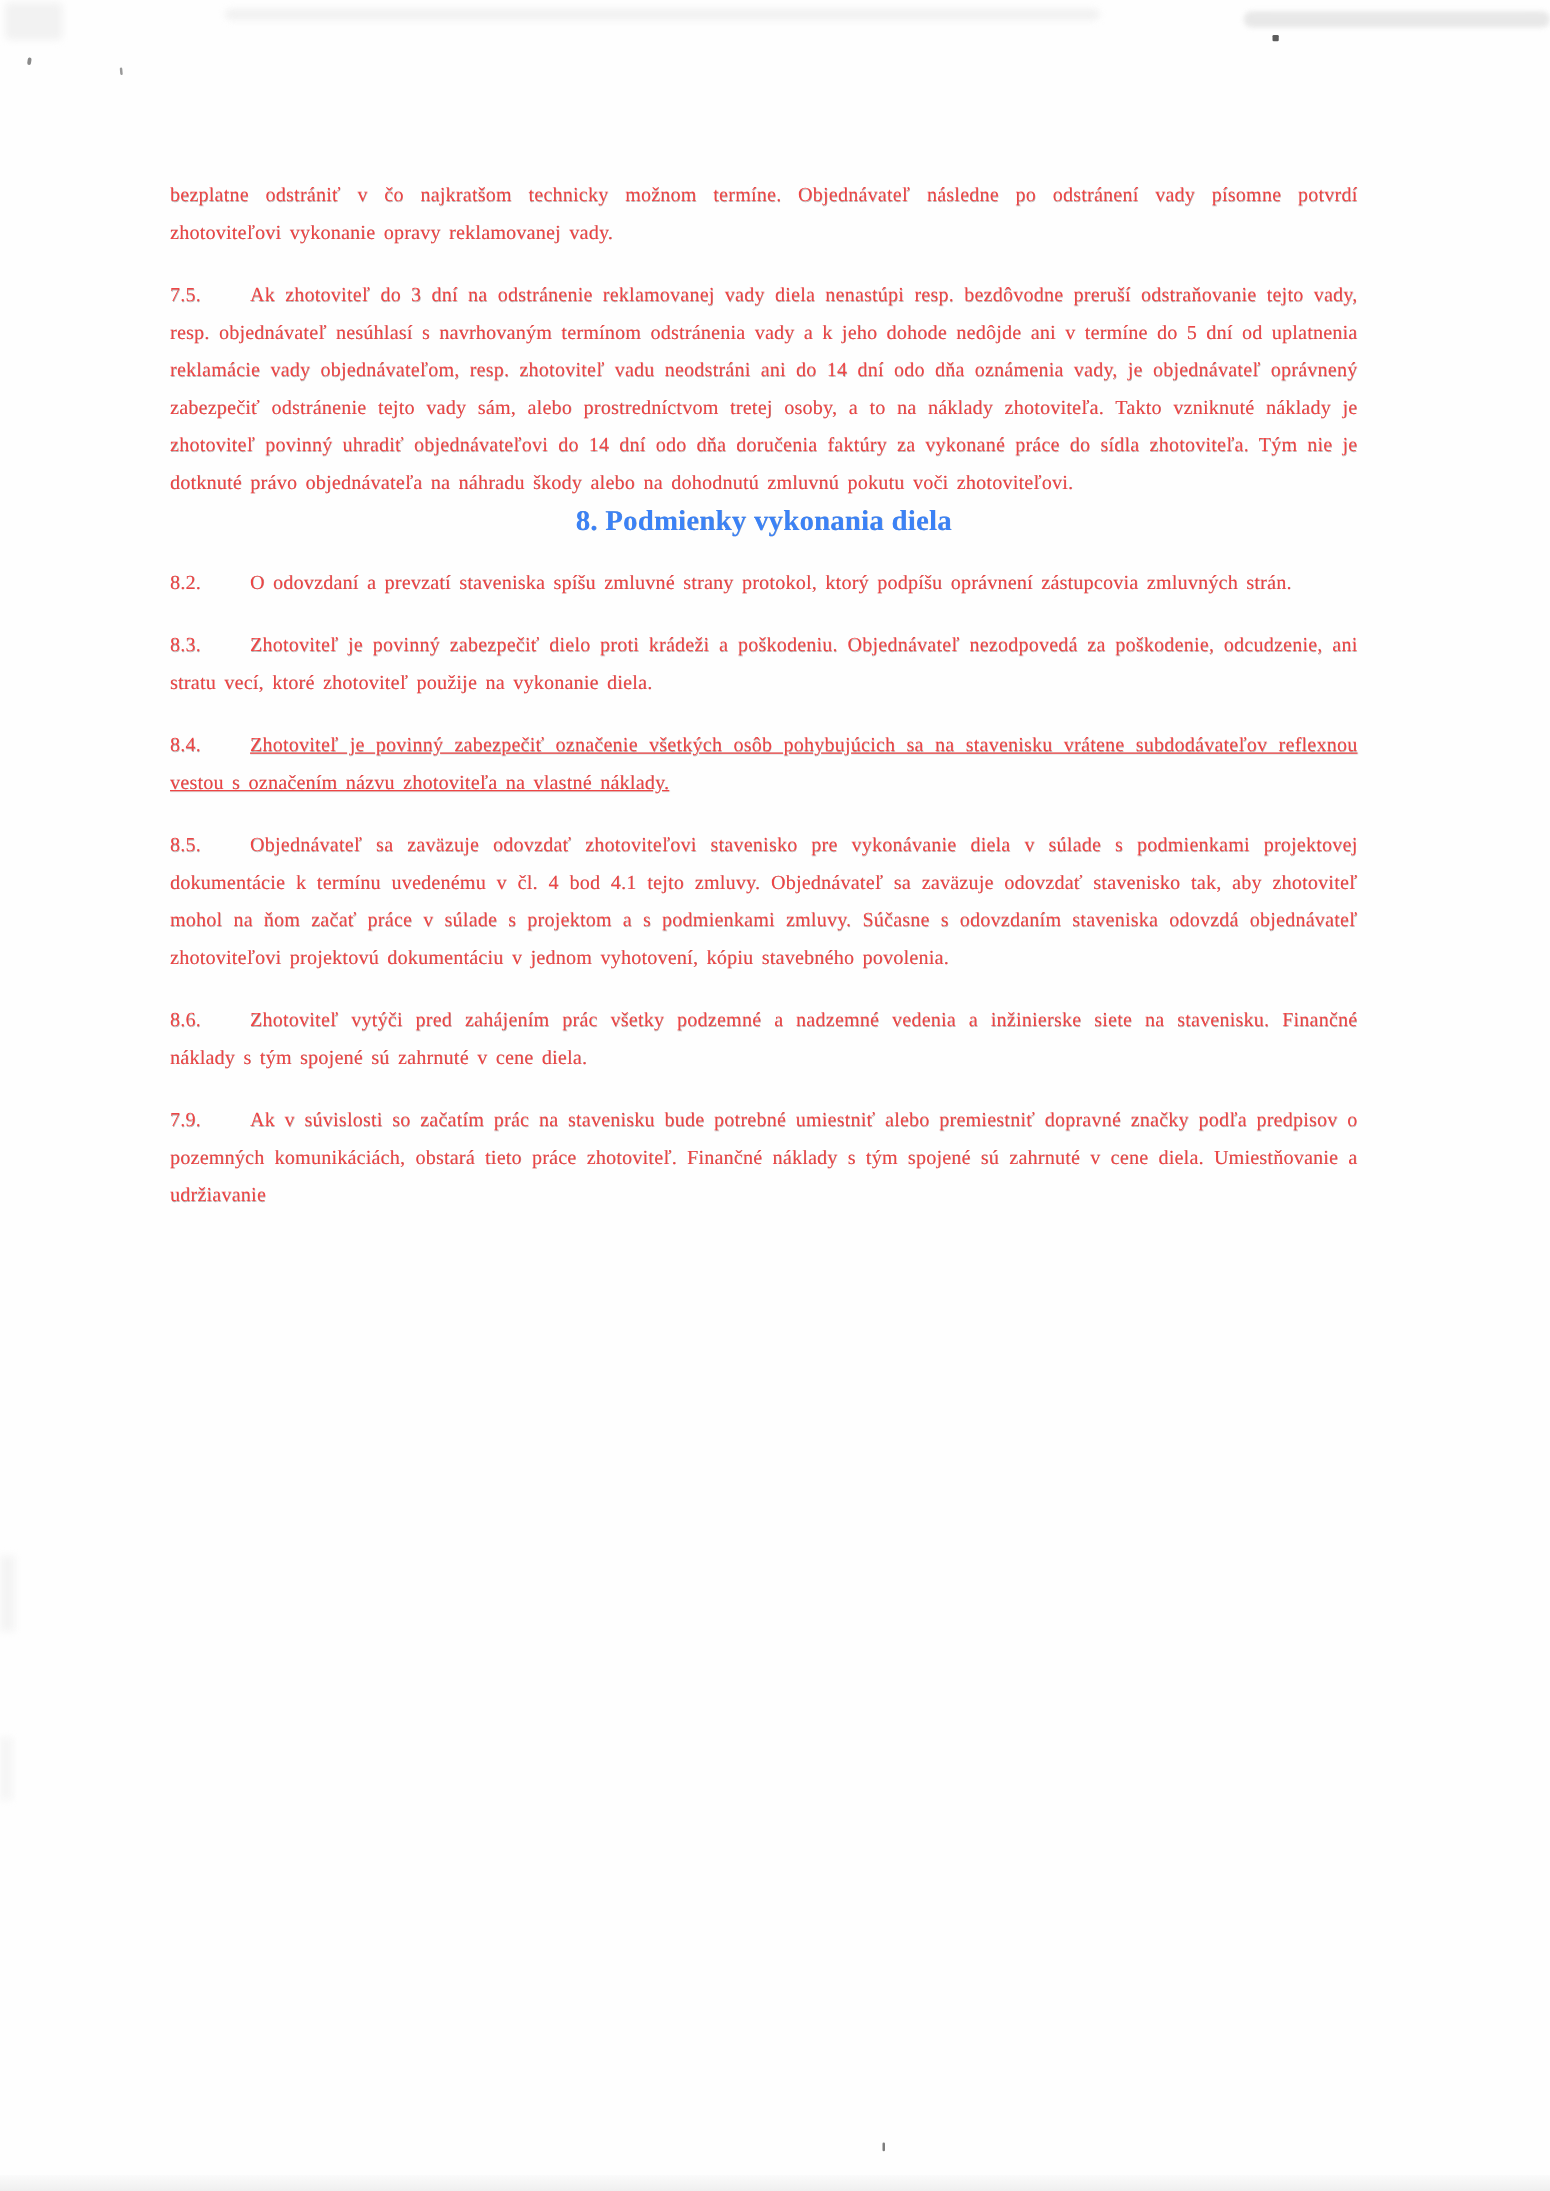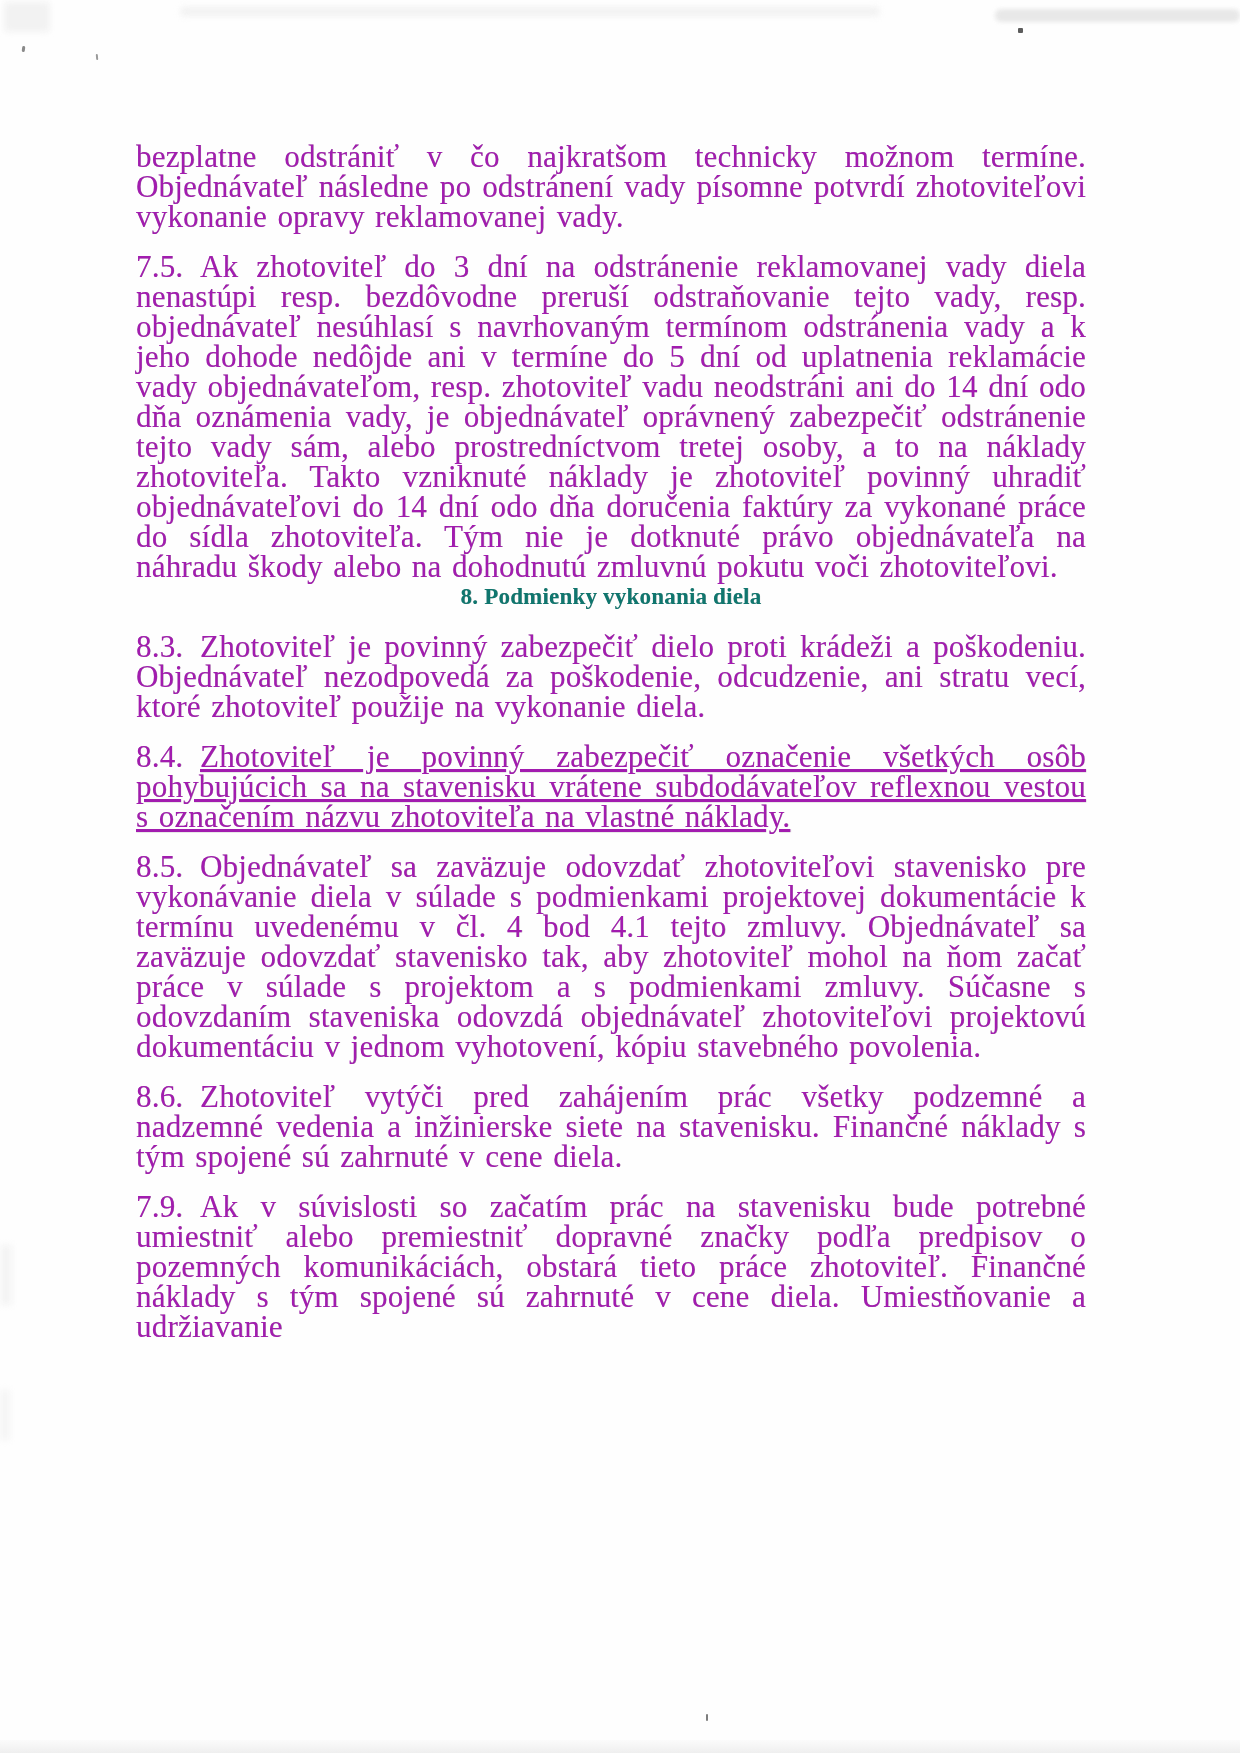--- a/index.html
+++ b/index.html
@@ -13,40 +13,40 @@
   .scan-page {
     position: absolute; inset: 0;
     background: #fefefe;
   }
   .page-content {
     position: absolute;
     left: 136px; top: 142px; width: 950px;
   }
   p.para {
     margin: 0;
-    font-size: 31px;
+    font-size: 16px;
     line-height: 30px;
-    color: #a21caf;
+    color: #ef4444;
     text-align: justify;
     letter-spacing: 0.2px;
     word-spacing: 2.5px;
     text-shadow: 0.3px 0.3px 0.5px rgba(45,45,45,0.35);
   }
   .pnum {
     display: inline-block;
     width: 64px;
     margin-top: 20px;
   }
   h2.section-heading {
     margin: 0;
     font-size: 23px;
     line-height: 30px;
     font-weight: bold;
     text-align: center;
-    color: #0f766e;
+    color: #3b82f6;
     text-shadow: 0.3px 0.3px 0.5px rgba(45,45,45,0.35);
     letter-spacing: 0.2px;
   }
   
   .mb25 { margin-bottom: 25px; }
   .mb20 { margin-bottom: 20px; }
   .mb28 { margin-bottom: 28px; }
   .mb27 { margin-bottom: 27px; }
   .mb22 { margin-bottom: 22px; }
   .mb17 { margin-bottom: 17px; text-decoration: underline; }
@@ -100,20 +100,21 @@
   <div class="page-content">
 
     <p class="para mb25"><span>bezplatne odstrániť v čo najkratšom technicky možnom termíne. Objednávateľ následne po odstránení vady písomne potvrdí zhotoviteľovi vykonanie opravy reklamovanej vady.</span></p>
 
     <p class="para mb20"><span class="pnum">7.5.</span><span>Ak zhotoviteľ do 3 dní na odstránenie reklamovanej vady diela nenastúpi resp. bezdôvodne preruší odstraňovanie tejto vady, resp. objednávateľ nesúhlasí s navrhovaným termínom odstránenia vady a k jeho dohode nedôjde ani v termíne do 5 dní od uplatnenia reklamácie vady objednávateľom, resp. zhotoviteľ vadu neodstráni ani do 14 dní odo dňa oznámenia vady, je objednávateľ oprávnený zabezpečiť odstránenie tejto vady sám, alebo prostredníctvom tretej osoby, a to na náklady zhotoviteľa. Takto vzniknuté náklady je zhotoviteľ povinný uhradiť objednávateľovi do 14 dní odo dňa doručenia faktúry za vykonané práce do sídla zhotoviteľa. Tým nie je dotknuté právo objednávateľa na náhradu škody alebo na dohodnutú zmluvnú pokutu voči zhotoviteľovi.</span></p>
 
 
     <h2 class="section-heading mb27">8. Podmienky vykonania diela</h2>
 
 
+    <p class="para mb27"><span class="pnum">8.2.</span><span>O odovzdaní a prevzatí staveniska spíšu zmluvné strany protokol, ktorý podpíšu oprávnení zástupcovia zmluvných strán.</span></p>
 
     <p class="para mb22"><span class="pnum">8.3.</span><span>Zhotoviteľ je povinný zabezpečiť dielo proti krádeži a poškodeniu. Objednávateľ nezodpovedá za poškodenie, odcudzenie, ani stratu vecí, ktoré zhotoviteľ použije na vykonanie diela.</span></p>
 
     <p class="para mb17"><span class="pnum">8.4.</span><span>Zhotoviteľ je povinný zabezpečiť označenie všetkých osôb pohybujúcich sa na stavenisku vrátene subdodávateľov reflexnou vestou s označením názvu zhotoviteľa na vlastné náklady.</span></p>
 
     <p class="para mb27"><span class="pnum">8.5.</span><span>Objednávateľ sa zaväzuje odovzdať zhotoviteľovi stavenisko pre vykonávanie diela v súlade s podmienkami projektovej dokumentácie k termínu uvedenému v čl. 4 bod 4.1 tejto zmluvy. Objednávateľ sa zaväzuje odovzdať stavenisko tak, aby zhotoviteľ mohol na ňom začať práce v súlade s projektom a s podmienkami zmluvy. Súčasne s odovzdaním staveniska odovzdá objednávateľ zhotoviteľovi projektovú dokumentáciu v jednom vyhotovení, kópiu stavebného povolenia.</span></p>
 
     <p class="para mb32"><span class="pnum">8.6.</span><span>Zhotoviteľ vytýči pred zahájením prác všetky podzemné a nadzemné vedenia a inžinierske siete na stavenisku. Finančné náklady s tým spojené sú zahrnuté v cene diela.</span></p>
 
 

